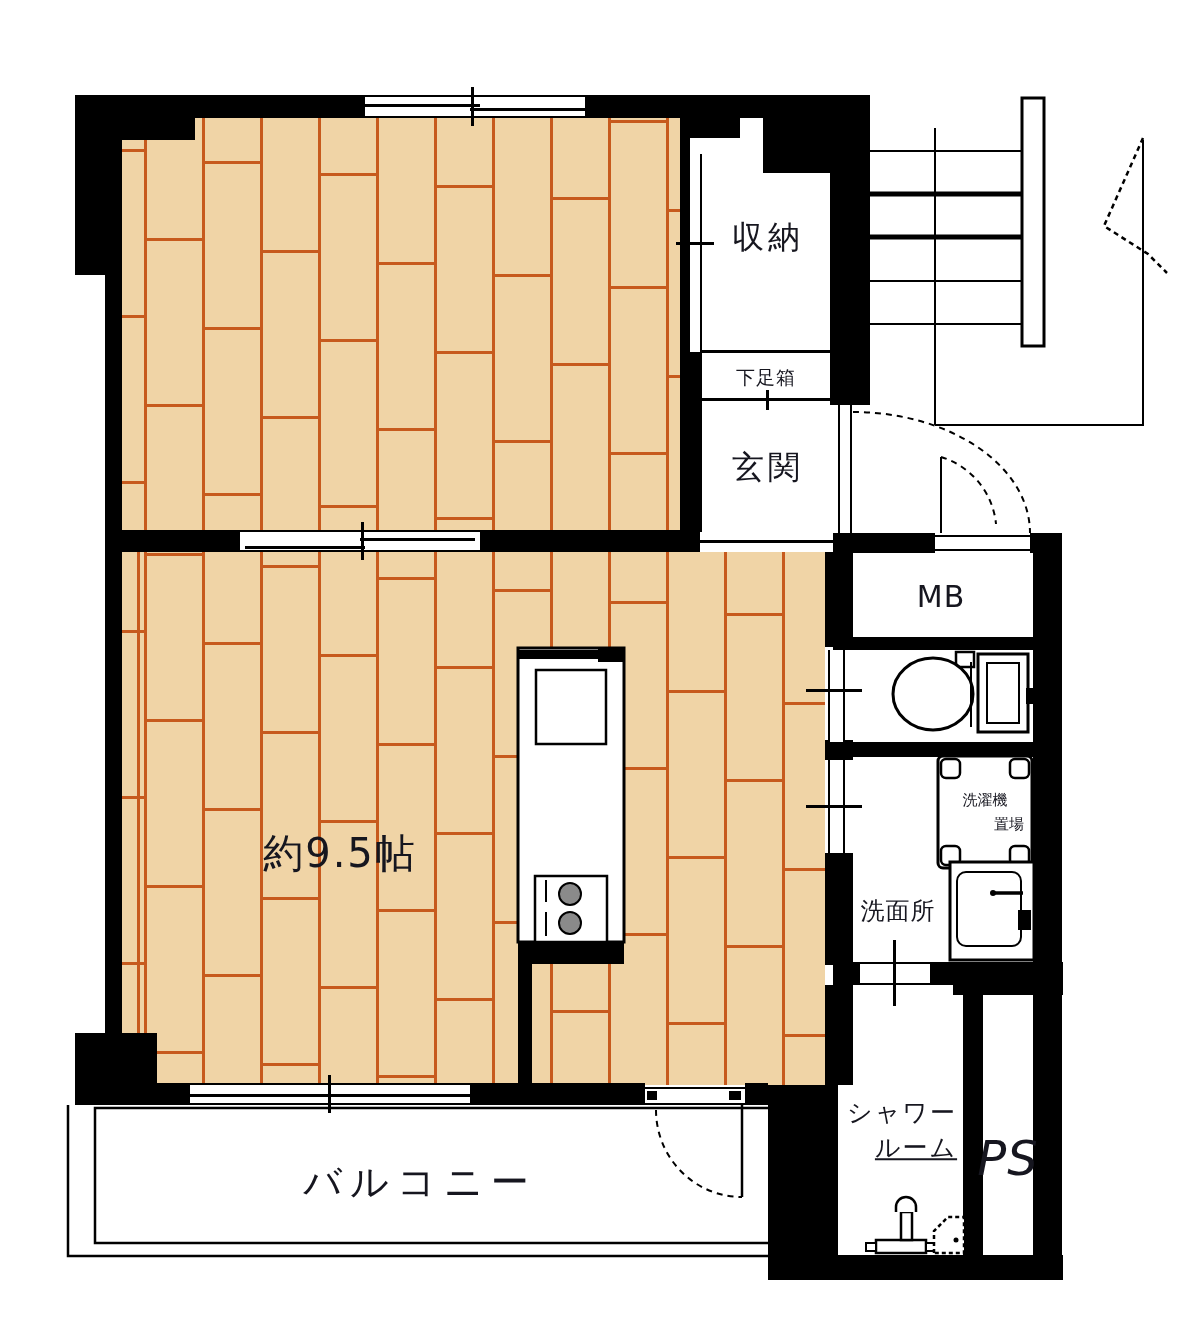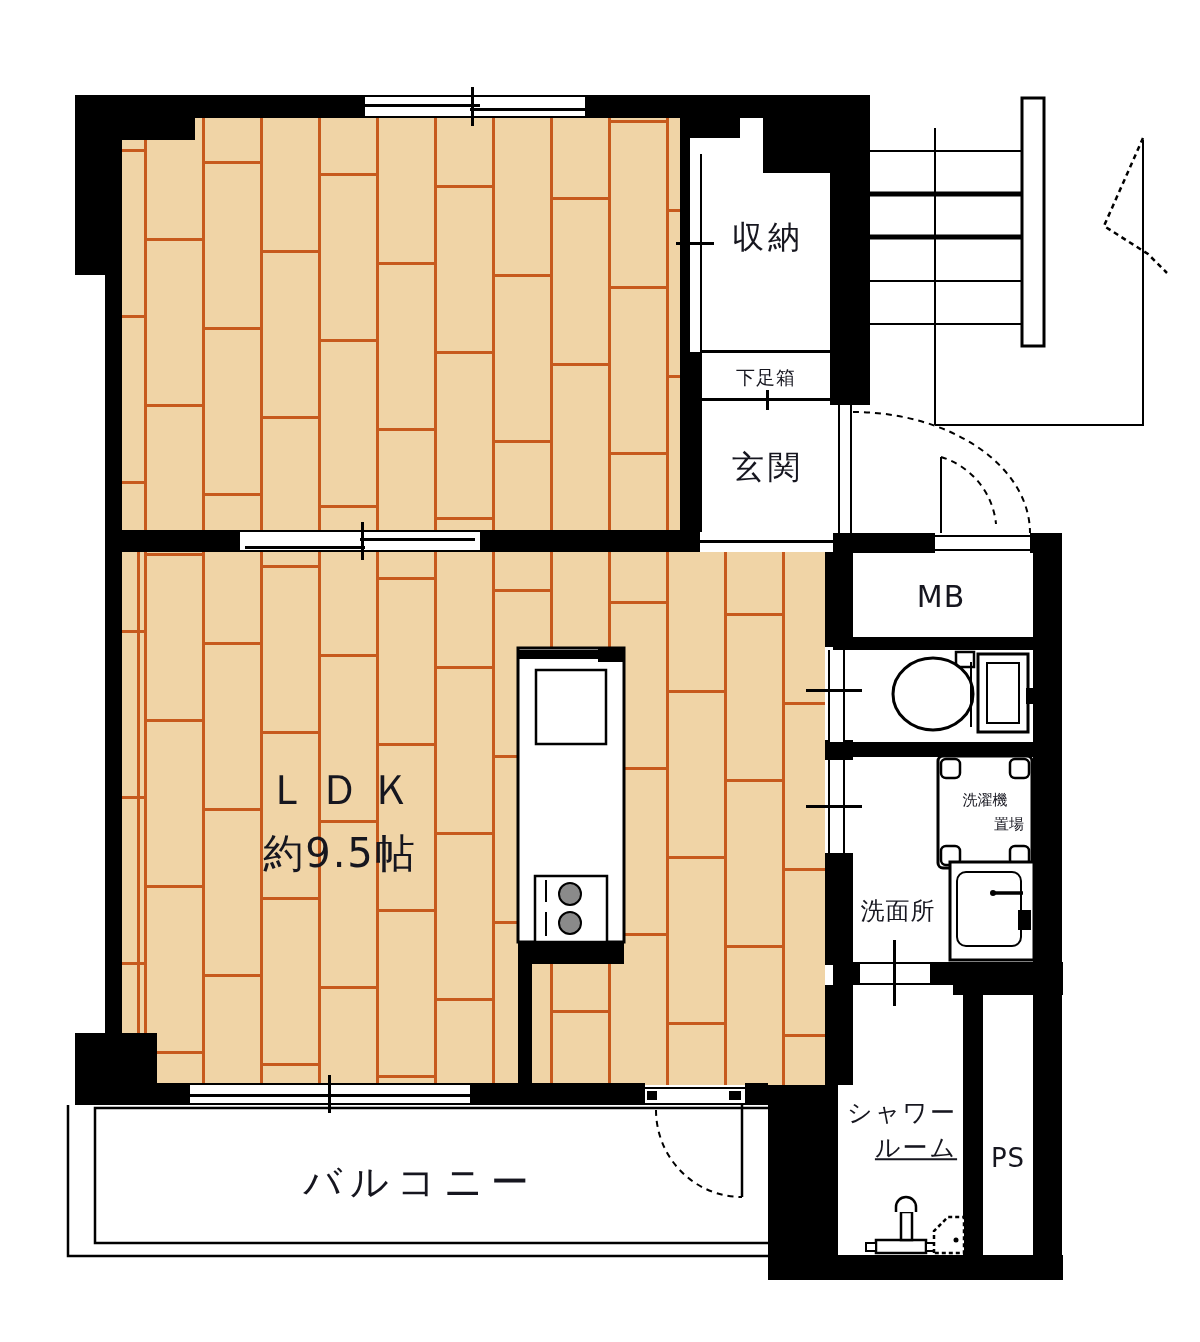--- a/index.html
+++ b/index.html
@@ -17,21 +17,21 @@
   .leafdoor{position:absolute;background:#fff;border-left:2px solid #000;border-right:2px solid #000;box-sizing:border-box;}
   .lbl{position:absolute;color:#16161f;white-space:nowrap;transform:translate(-50%,-50%);line-height:1.1;}
   .lbl-xl{font-size:38px;letter-spacing:5px;}
   .lbl-ldk1{font-size:42px;letter-spacing:10px;}
   .lbl-ldk2{font-size:40px;letter-spacing:2px;}
   .lbl-l{font-size:32px;letter-spacing:4px;}
   .lbl-m{font-size:24px;letter-spacing:1px;}
   .lbl-mb{font-size:30px;letter-spacing:1px;}
   .lbl-s{font-size:19px;letter-spacing:1px;}
   .lbl-xs{font-size:15px;letter-spacing:0px;}
-  .lbl-ps{font-size:26px;letter-spacing:1px;}
+  .lbl-ps{font-size:48px;letter-spacing:1px;font-style:italic;}
   .lbl-balc{font-size:38px;letter-spacing:8px;}
   .lbl-shower{font-size:25px;letter-spacing:2px;}
   svg.overlay{position:absolute;left:0;top:0;pointer-events:none;}
 </style>
 </head>
 <body>
 
 <div id="canvas">
 
   <div class="floor" id="floor-west" style="left:122px;top:118px;width:558px;height:414px;">
@@ -273,21 +273,20 @@
       <rect x="876" y="1240" width="50" height="13" stroke-width="2.5"></rect>
       <rect x="866" y="1243" width="10" height="8" stroke-width="2"></rect>
       <rect x="926" y="1243" width="10" height="8" stroke-width="2"></rect>
       <rect x="901" y="1212" width="11" height="28" stroke-width="2.5"></rect>
       <path d="M896,1212 v-5 a10,10 0 0 1 20,0 v5" stroke-width="2.5" fill="#fff"></path>
       <path d="M934,1253 v-22 l14,-14 h16 v36 z" stroke-width="2.5" stroke-dasharray="4,3"></path>
       <circle cx="956" cy="1240" r="2.5" fill="#000" stroke="none"></circle>
     </g>
   </svg>
 
-  <span class="lbl lbl-ldk1" style="left:345px;top:790px;">ＬＤＫ</span>
   <span class="lbl lbl-ldk2" style="left:340px;top:853px;">約9.5帖</span>
   <span class="lbl lbl-l" style="left:768px;top:238px;">収納</span>
   <span class="lbl lbl-s" style="left:766px;top:377px;">下足箱</span>
   <span class="lbl lbl-l" style="left:768px;top:468px;">玄関</span>
   <span class="lbl lbl-mb" style="left:941px;top:596px;">MB</span>
   <span class="lbl lbl-xs" style="left:985px;top:800px;">洗濯機</span>
   <span class="lbl lbl-xs" style="left:985px;top:824px;margin-left:24px;">置場</span>
   <span class="lbl lbl-m" style="left:898px;top:911px;">洗面所</span>
   <span class="lbl lbl-shower" style="left:902px;top:1113px;">シャワー</span>
   <span class="lbl lbl-shower" style="left:916px;top:1148px;text-decoration:underline;">ルーム</span>

